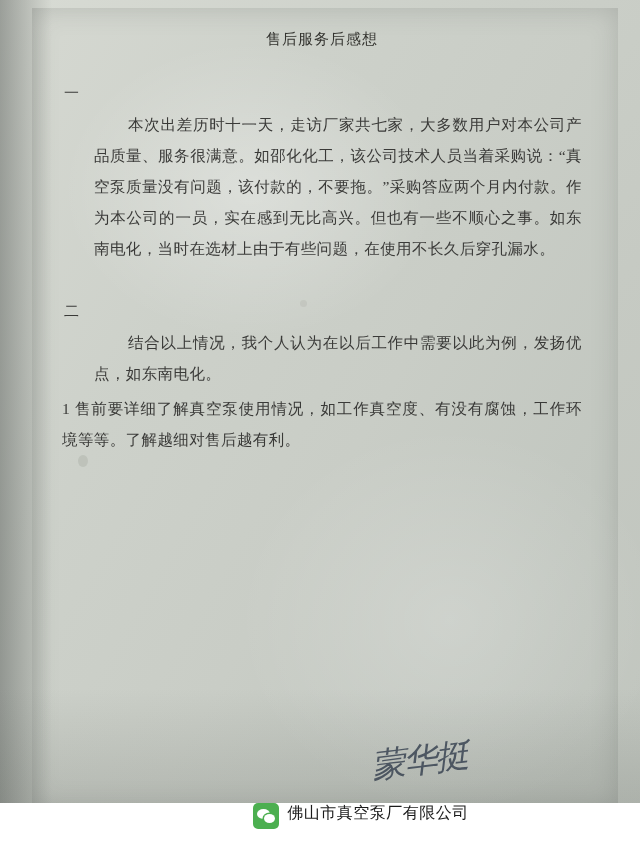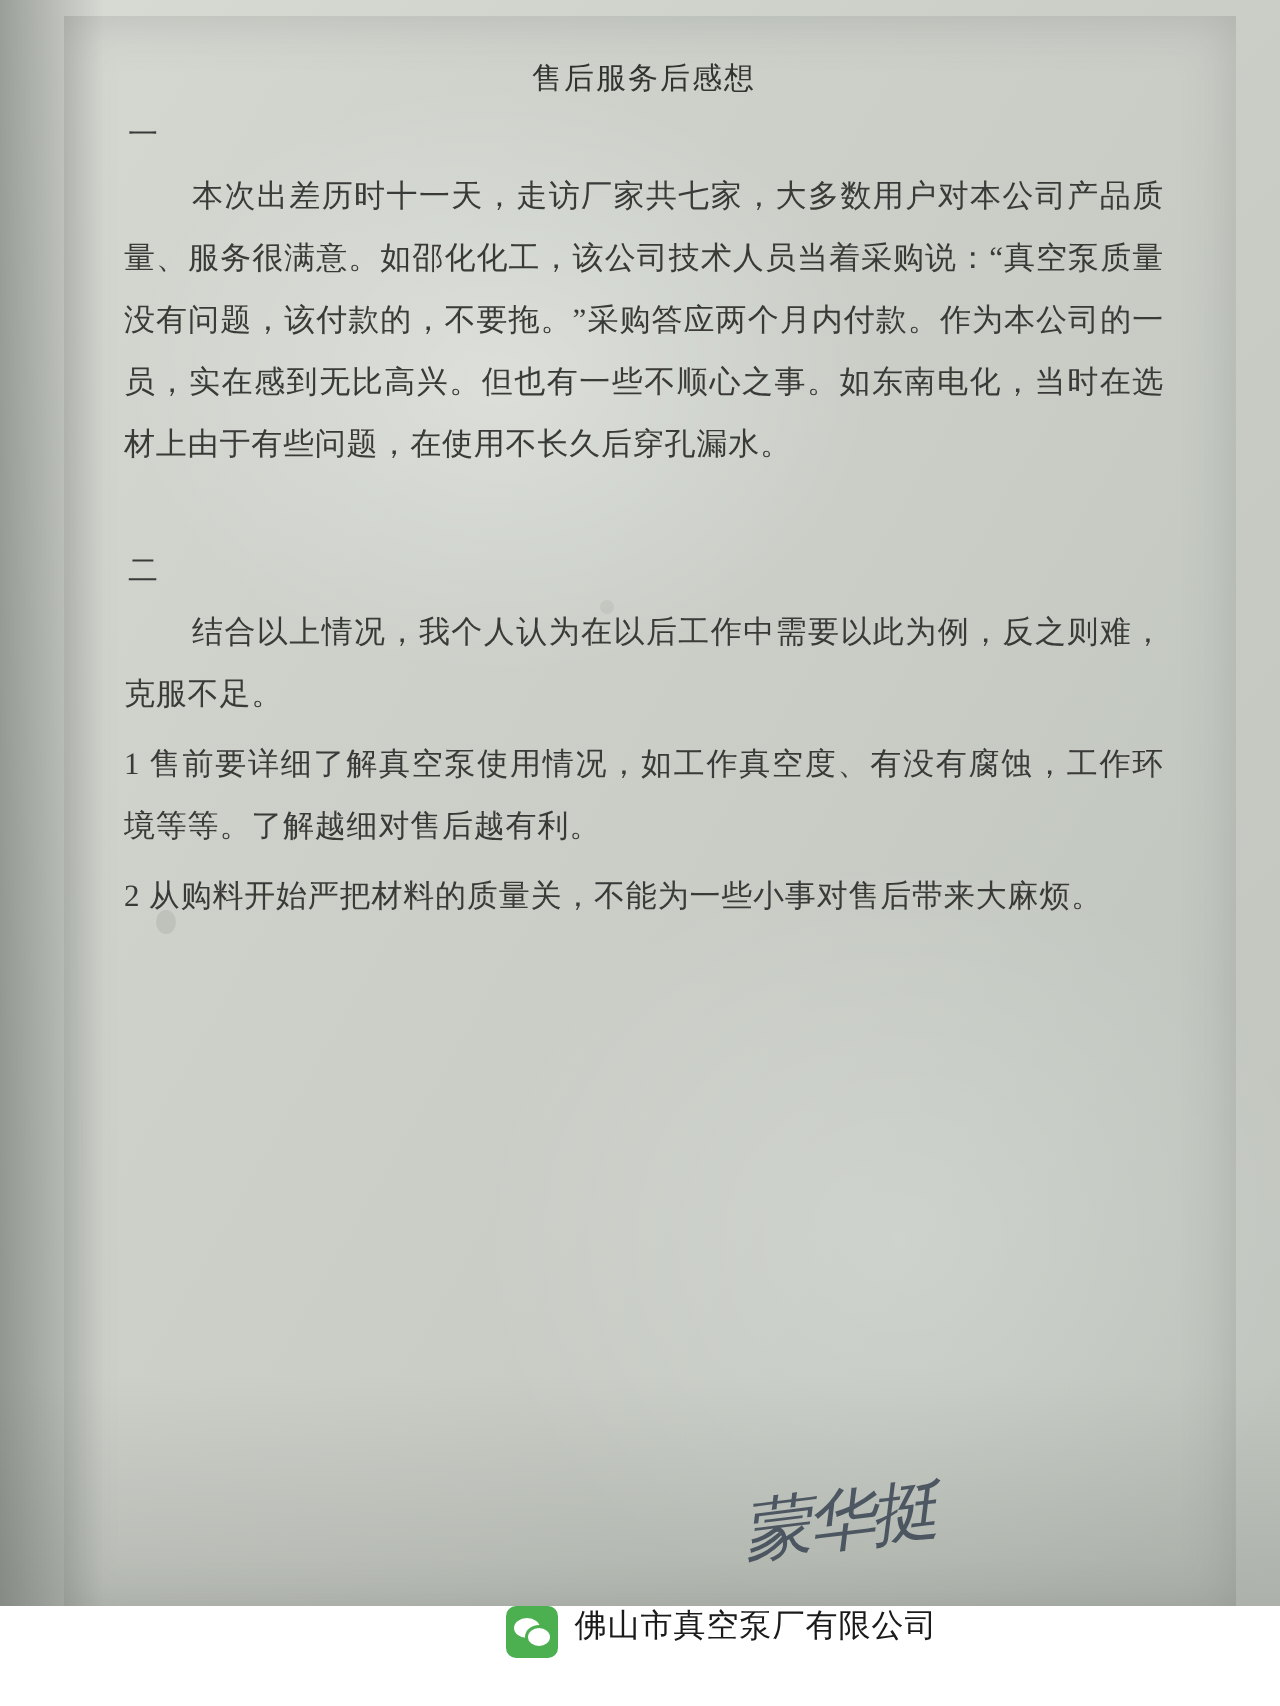--- a/index.html
+++ b/index.html
@@ -65,37 +65,38 @@
     left: 62px;
     top: 30px;
     width: 520px;
     color: #3a3a38;
   }
   .doc-title {
     text-align: center;
     font-size: 15px;
     letter-spacing: 1px;
     color: #33332f;
-    margin-bottom: 9px;
+    margin-bottom: 35px;
   }
   .section-num {
     font-size: 15px;
     margin: 0 0 6px 2px;
     color: #3a3a38;
   }
   p.body {
     font-size: 15.5px;
     line-height: 31px;
     margin: 0 0 4px 0;
     text-align: justify;
     color: #3a3a38;
     letter-spacing: 0.4px;
   }
   p.indent {
     text-indent: 34px;
+    margin-left: 32px;
   }
   .gap-lg { height: 34px; }
 
   
   .signature {
     position: absolute;
     left: 372px;
     top: 735px;
     width: 140px;
     height: 60px;
@@ -178,23 +179,22 @@
   <div class="doc">
 
     <div class="doc-title">售后服务后感想</div>
 
     <div class="section-num">一</div>
     <p class="body indent">本次出差历时十一天，走访厂家共七家，大多数用户对本公司产品质量、服务很满意。如邵化化工，该公司技术人员当着采购说：“真空泵质量没有问题，该付款的，不要拖。”采购答应两个月内付款。作为本公司的一员，实在感到无比高兴。但也有一些不顺心之事。如东南电化，当时在选材上由于有些问题，在使用不长久后穿孔漏水。</p>
 
     <div class="gap-lg"></div>
 
     <div class="section-num">二</div>
-    <p class="body indent">结合以上情况，我个人认为在以后工作中需要以此为例，反之则难，克服不足。</p>
+    <p class="body indent">结合以上情况，我个人认为在以后工作中需要以此为例，发扬优点，如东南电化。</p>
     <p class="body">1 售前要详细了解真空泵使用情况，如工作真空度、有没有腐蚀，工作环境等等。了解越细对售后越有利。</p>
-    <p class="body">2 从购料开始严把材料的质量关，不能为一些小事对售后带来大麻烦。</p>
 
     <div class="gap-lg"></div>
 
 
   </div>
 
   <div class="signature">蒙华挺</div>
 
   <div class="footer">
     <span class="wechat-icon"></span>

